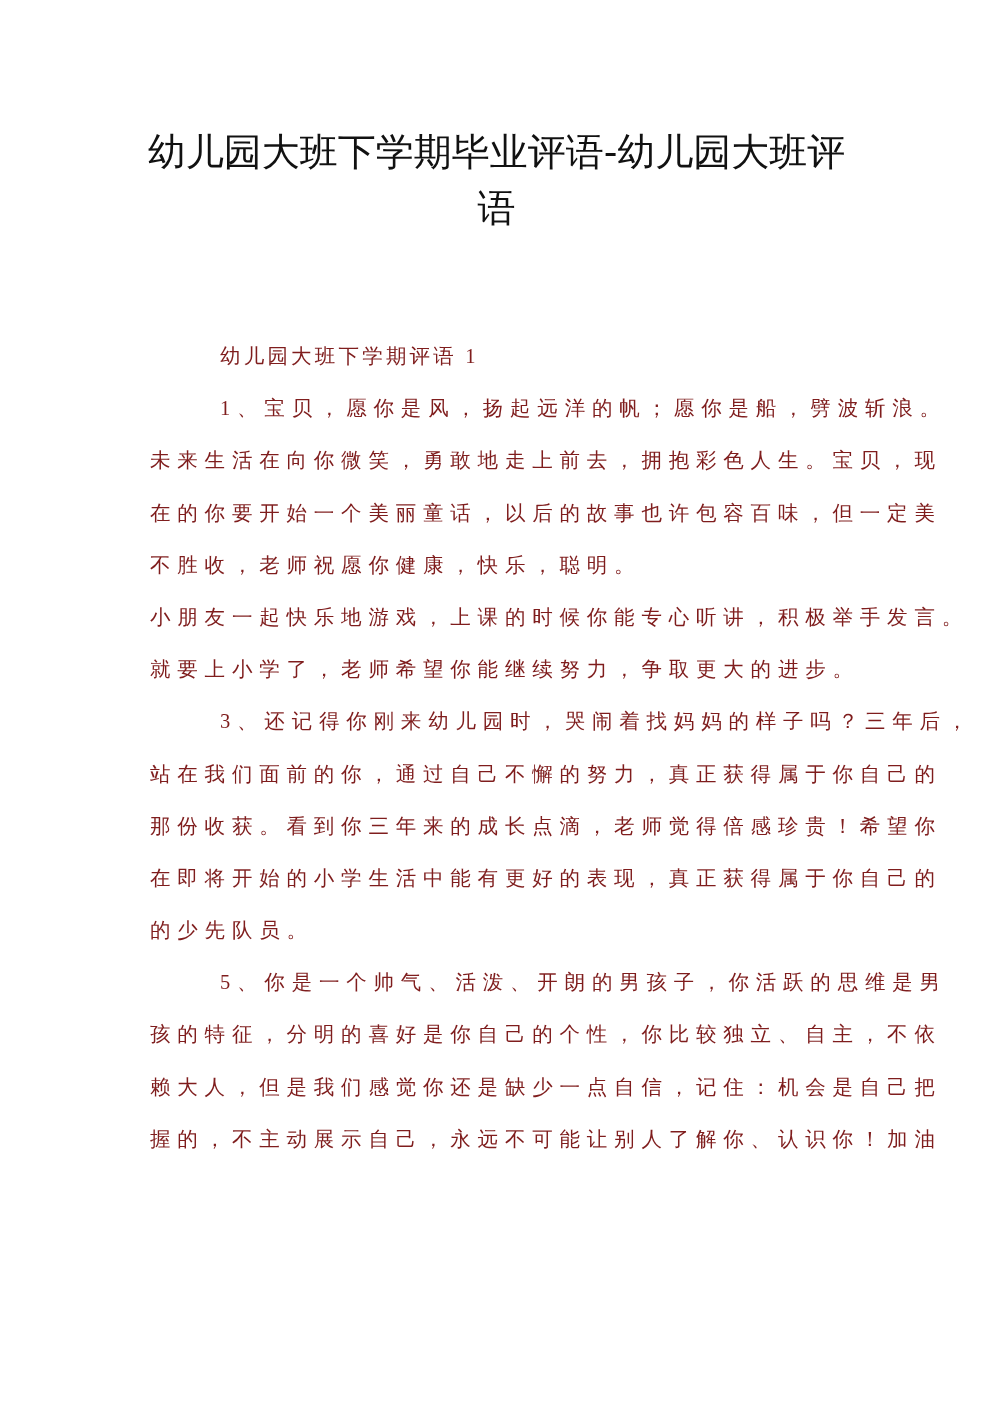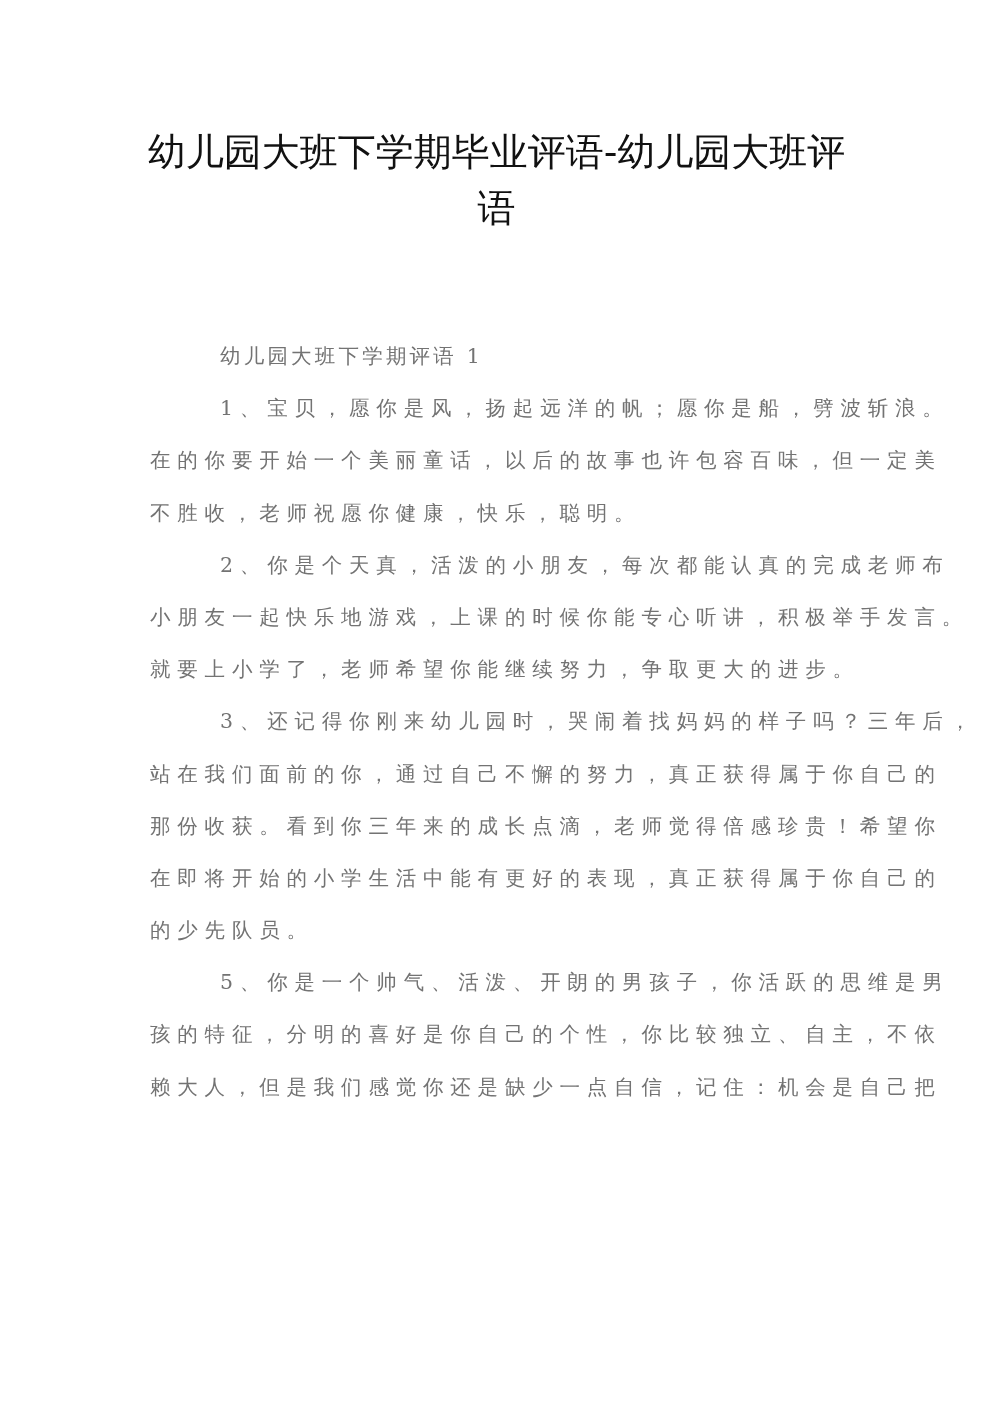--- a/index.html
+++ b/index.html
@@ -39,21 +39,22 @@
     left: 150px;
     top: 338px;
     width: 700px;
   }
   .line {
     font-size: 20.5px;
     height: 52.2px;
     line-height: 36px;
     white-space: nowrap;
     letter-spacing: 6.8px;
-    color: #737373;
+    color: #7f1d1d;
+    font-family: Liberation Serif, serif;
   }
   .line.indent {
     padding-left: 70px;
   }
   .line.heading {
     letter-spacing: 3.2px;
   }
 </style>
 </head>
 <body>
@@ -64,38 +65,39 @@
     <div>幼儿园大班下学期毕业评语-幼儿园大班评</div>
     <div>语</div>
   </div>
 
   <div class="body-text">
 
     <div class="line indent heading">幼儿园大班下学期评语 1</div>
 
     <div>
       <div class="line indent">1、宝贝，愿你是风，扬起远洋的帆；愿你是船，劈波斩浪。</div>
+      <div class="line">未来生活在向你微笑，勇敢地走上前去，拥抱彩色人生。宝贝，现</div>
       <div class="line">在的你要开始一个美丽童话，以后的故事也许包容百味，但一定美</div>
       <div class="line">不胜收，老师祝愿你健康，快乐，聪明。</div>
     </div>
 
     <div>
-      <div class="line indent">2、你是个天真，活泼的小朋友，每次都能认真的完成老师布</div>
       <div class="line">小朋友一起快乐地游戏，上课的时候你能专心听讲，积极举手发言。</div>
       <div class="line">就要上小学了，老师希望你能继续努力，争取更大的进步。</div>
     </div>
 
     <div>
       <div class="line indent">3、还记得你刚来幼儿园时，哭闹着找妈妈的样子吗？三年后，</div>
       <div class="line">站在我们面前的你，通过自己不懈的努力，真正获得属于你自己的</div>
       <div class="line">那份收获。看到你三年来的成长点滴，老师觉得倍感珍贵！希望你</div>
       <div class="line">在即将开始的小学生活中能有更好的表现，真正获得属于你自己的</div>
       <div class="line">的少先队员。</div>
     </div>
 
     <div>
       <div class="line indent">5、你是一个帅气、活泼、开朗的男孩子，你活跃的思维是男</div>
       <div class="line">孩的特征，分明的喜好是你自己的个性，你比较独立、自主，不依</div>
       <div class="line">赖大人，但是我们感觉你还是缺少一点自信，记住：机会是自己把</div>
+      <div class="line">握的，不主动展示自己，永远不可能让别人了解你、认识你！加油</div>
     </div>
 
   </div>
 </div>
 
 </body></html>

